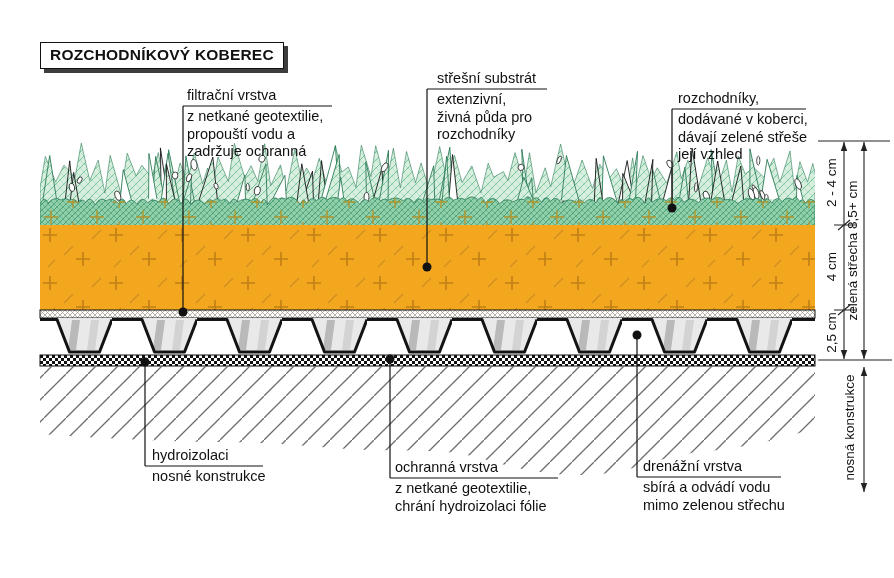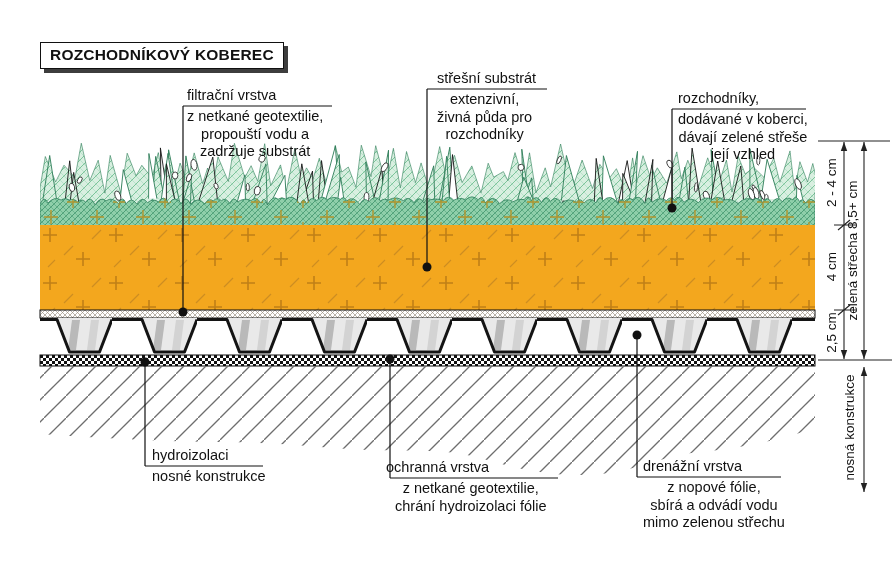--- a/index.html
+++ b/index.html
@@ -4,21 +4,21 @@
 <style>
   html,body{margin:0;padding:0;background:#fff;}
   .stage{position:relative;width:894px;height:578px;background:#fff;overflow:hidden;
          font-family:"Liberation Sans",sans-serif;color:#111;}
   .stage svg{position:absolute;left:0;top:0;}
   .title-box{position:absolute;left:40px;top:42px;padding:3px 9px 4px 9px;border:1.6px solid #111;
              background:#fff;box-shadow:4px 4px 0 0 #3d3d3d;font-size:15.5px;font-weight:600;
              letter-spacing:.2px;white-space:nowrap;}
   .co-title{position:absolute;font-size:14.5px;line-height:17px;white-space:nowrap;}
   .co-body{position:absolute;font-size:14.5px;line-height:17.5px;white-space:nowrap;}
-  .co-body span{display:block;text-align:center;}
+  .co-body span{display:block;}
   .dim-label{position:absolute;width:220px;text-align:center;font-size:13.5px;white-space:nowrap;
              transform:rotate(-90deg);}
 </style>
 </head>
 <body>
 
 <div class="stage">
 
   <svg id="diagram" width="894" height="578" viewBox="0 0 894 578">
     <defs>
@@ -211,21 +211,21 @@
       <polygon points="864,492 860.8,483 867.2,483"></polygon>
     </g>
   </svg>
 
   <div class="title-box">ROZCHODNÍKOVÝ KOBEREC</div>
 
   <div class="co-title" style="left:187px;top:87px;">filtrační vrstva</div>
   <div class="co-body" style="left:187px;top:108px;">
     <span>z netkané geotextilie,</span>
     <span>propouští vodu a</span>
-    <span>zadržuje substrát</span>
+    <span>zadržuje ochranná</span>
   </div>
 
   <div class="co-title" style="left:437px;top:70px;">střešní substrát</div>
   <div class="co-body" style="left:437px;top:91px;">
     <span>extenzivní,</span>
     <span>živná půda pro</span>
     <span>rozchodníky</span>
   </div>
 
   <div class="co-title" style="left:678px;top:90px;">rozchodníky,</div>
@@ -233,29 +233,28 @@
     <span>dodávané v koberci,</span>
     <span>dávají zelené střeše</span>
     <span>její vzhled</span>
   </div>
 
   <div class="co-title" style="left:152px;top:447px;">hydroizolaci</div>
   <div class="co-body" style="left:152px;top:468px;">
     <span>nosné konstrukce</span>
   </div>
 
-  <div class="co-title" style="left:386px;top:459px;">ochranná vrstva</div>
+  <div class="co-title" style="left:395px;top:459px;">ochranná vrstva</div>
   <div class="co-body" style="left:395px;top:480px;">
     <span>z netkané geotextilie,</span>
     <span>chrání hydroizolaci fólie</span>
   </div>
 
   <div class="co-title" style="left:643px;top:458px;">drenážní vrstva</div>
   <div class="co-body" style="left:643px;top:479px;">
-    <span>z nopové fólie,</span>
     <span>sbírá a odvádí vodu</span>
     <span>mimo zelenou střechu</span>
   </div>
 
   <div class="dim-label" style="left:721px;top:175px;">2 - 4 cm</div>
   <div class="dim-label" style="left:721px;top:259px;">4 cm</div>
   <div class="dim-label" style="left:721px;top:325px;">2,5 cm</div>
   <div class="dim-label" style="left:742px;top:243px;">zelená střecha 8,5+ cm</div>
   <div class="dim-label" style="left:739px;top:420px;">nosná konstrukce</div>
 </div>

